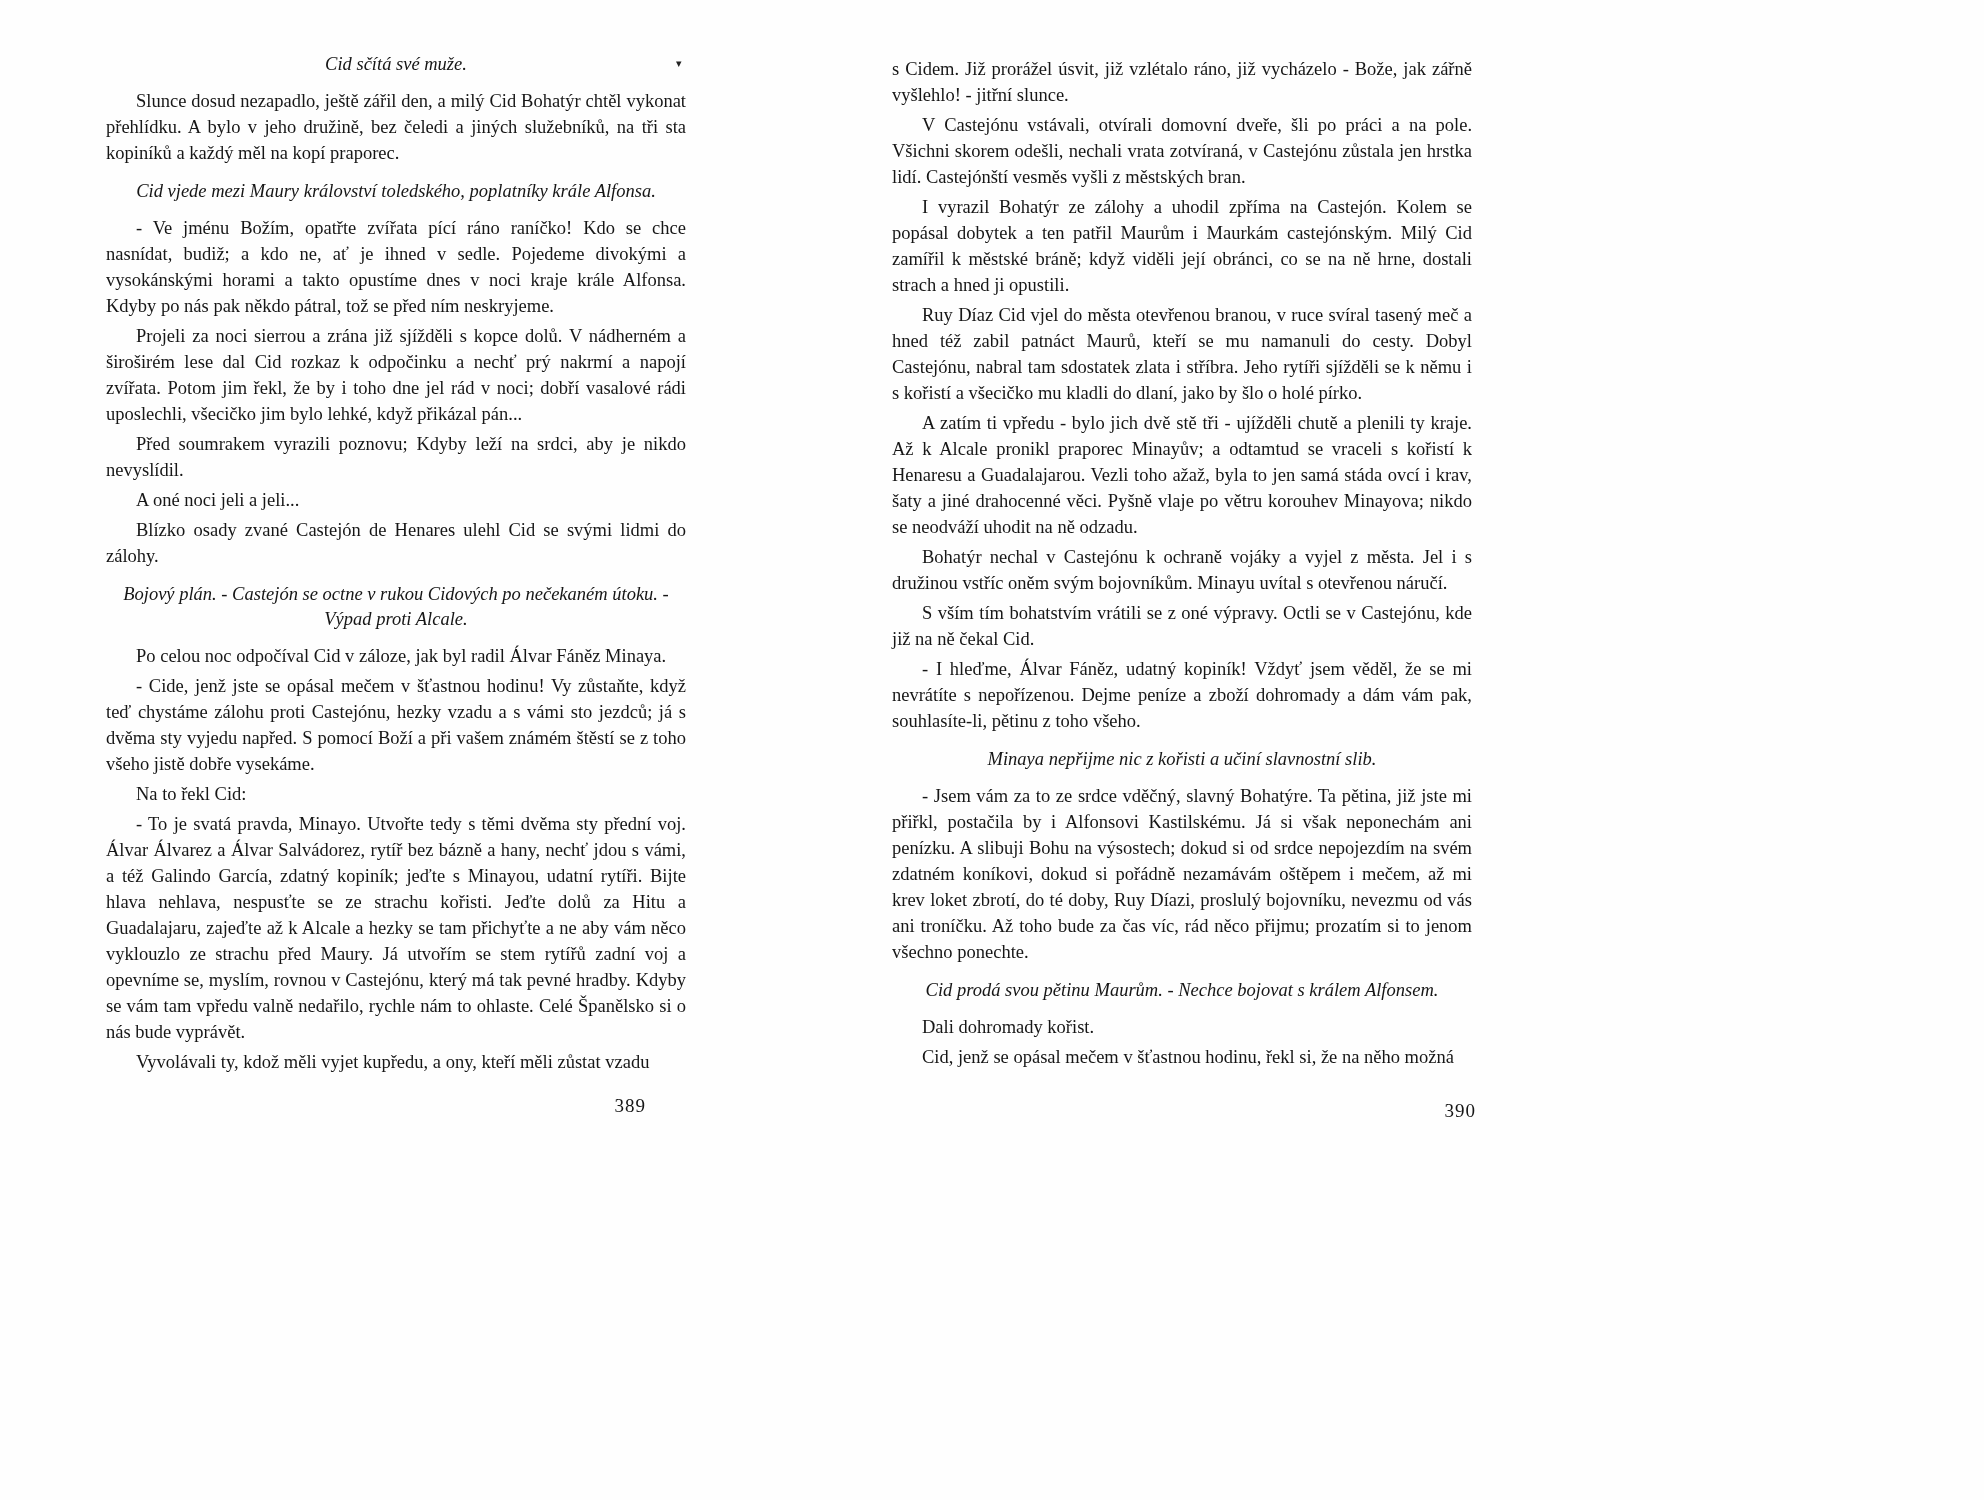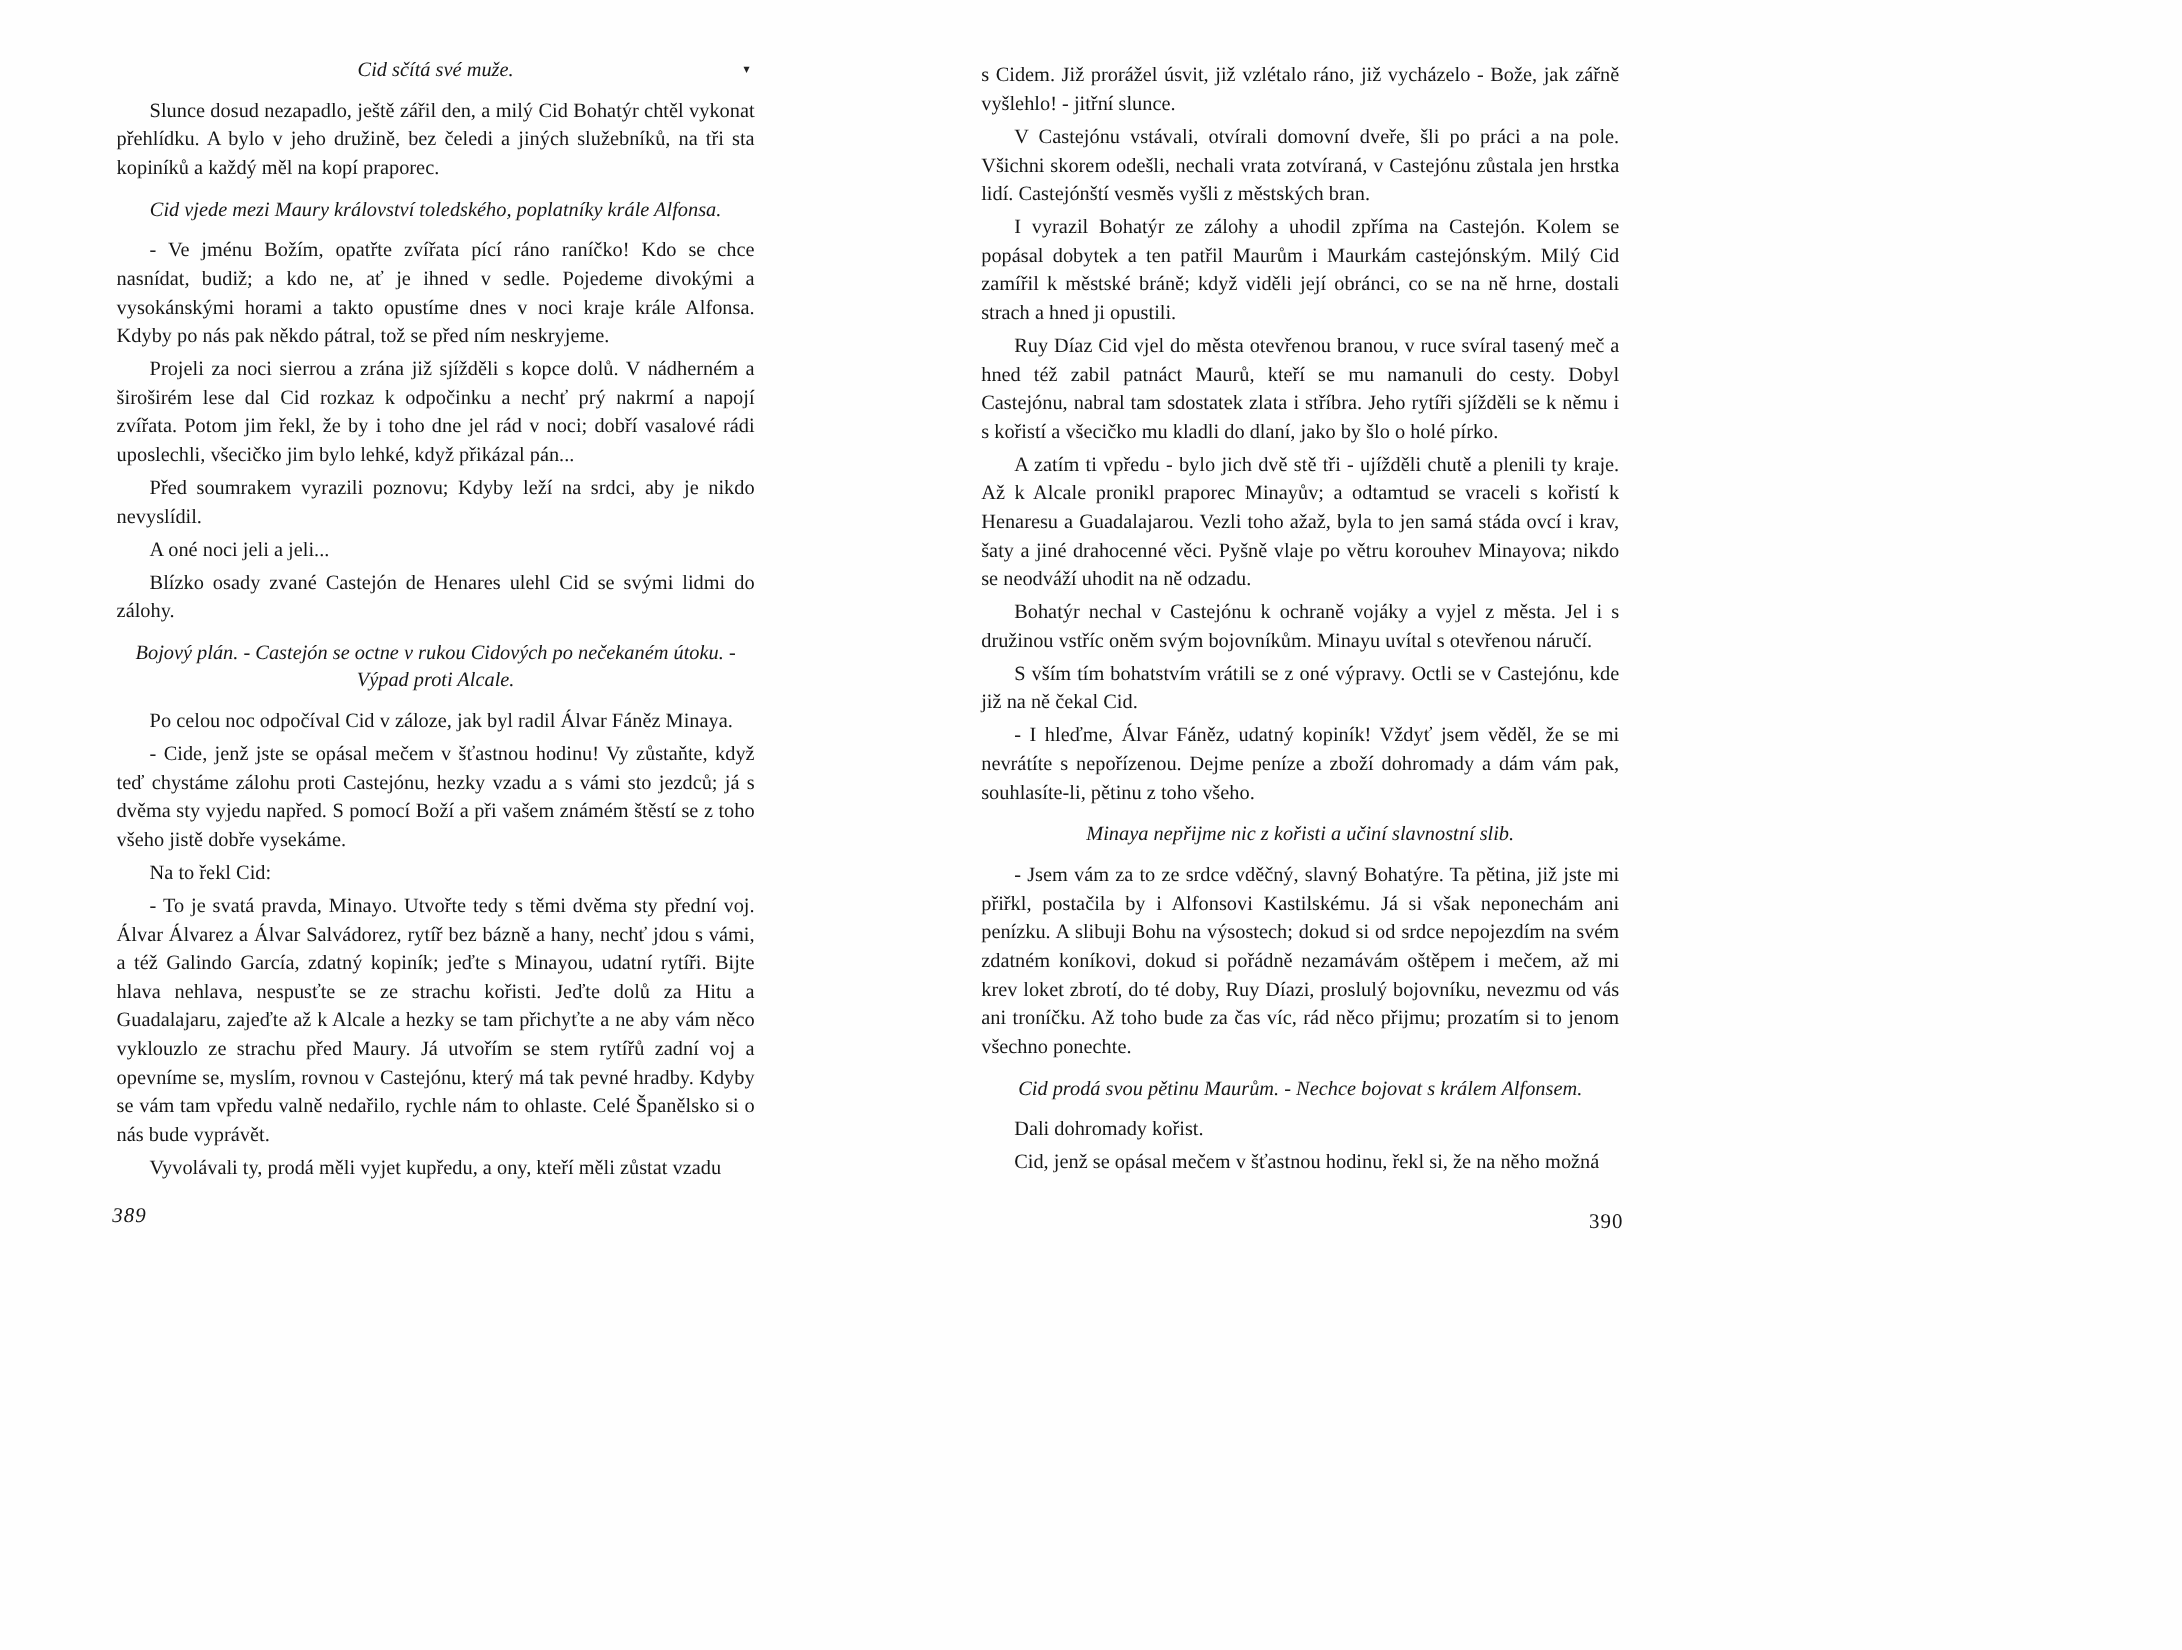--- a/index.html
+++ b/index.html
@@ -35,21 +35,21 @@
     margin: 13px 20px 11px 20px;
     text-indent: 0;
     line-height: 25px;
   }
   .heading.first { margin-top: 0; }
   .page-number {
     margin-top: 18px;
     font-size: 19px;
     letter-spacing: 1px;
   }
-  .page-left .page-number { padding-right: 44px; font-style: italic; }
+  .page-left .page-number { text-align: right; padding-right: 44px; }
   .page-right .page-number { text-align: right; padding-left: 4px; margin-top: 28px; }
   .ink-mark {
     position: absolute;
     left: 676px;
     top: 58px;
     font-size: 11px;
     color: #222;
     line-height: 11px;
   }
 </style>
@@ -67,21 +67,21 @@
     <p>- Ve jménu Božím, opatřte zvířata pící ráno raníčko! Kdo se chce nasnídat, budiž; a kdo ne, ať je ihned v sedle. Pojedeme divokými a vysokánskými horami a takto opustíme dnes v noci kraje krále Alfonsa. Kdyby po nás pak někdo pátral, tož se před ním neskryjeme.</p>
     <p>Projeli za noci sierrou a zrána již sjížděli s kopce dolů. V nádherném a široširém lese dal Cid rozkaz k odpočinku a nechť prý nakrmí a napojí zvířata. Potom jim řekl, že by i toho dne jel rád v noci; dobří vasalové rádi uposlechli, všecičko jim bylo lehké, když přikázal pán...</p>
     <p>Před soumrakem vyrazili poznovu; Kdyby leží na srdci, aby je nikdo nevyslídil.</p>
     <p>A oné noci jeli a jeli...</p>
     <p>Blízko osady zvané Castejón de Henares ulehl Cid se svými lidmi do zálohy.</p>
     <div class="heading">Bojový plán. - Castejón se octne v rukou Cidových po nečekaném útoku. - Výpad proti Alcale.</div>
     <p>Po celou noc odpočíval Cid v záloze, jak byl radil Álvar Fáněz Minaya.</p>
     <p>- Cide, jenž jste se opásal mečem v šťastnou hodinu! Vy zůstaňte, když teď chystáme zálohu proti Castejónu, hezky vzadu a s vámi sto jezdců; já s dvěma sty vyjedu napřed. S pomocí Boží a při vašem známém štěstí se z toho všeho jistě dobře vysekáme.</p>
     <p>Na to řekl Cid:</p>
     <p>- To je svatá pravda, Minayo. Utvořte tedy s těmi dvěma sty přední voj. Álvar Álvarez a Álvar Salvádorez, rytíř bez bázně a hany, nechť jdou s vámi, a též Galindo García, zdatný kopiník; jeďte s Minayou, udatní rytíři. Bijte hlava nehlava, nespusťte se ze strachu kořisti. Jeďte dolů za Hitu a Guadalajaru, zajeďte až k Alcale a hezky se tam přichyťte a ne aby vám něco vyklouzlo ze strachu před Maury. Já utvořím se stem rytířů zadní voj a opevníme se, myslím, rovnou v Castejónu, který má tak pevné hradby. Kdyby se vám tam vpředu valně nedařilo, rychle nám to ohlaste. Celé Španělsko si o nás bude vyprávět.</p>
-    <p>Vyvolávali ty, prodá měli vyjet kupředu, a ony, kteří měli zůstat vzadu</p>
+    <p>Vyvolávali ty, kdož měli vyjet kupředu, a ony, kteří měli zůstat vzadu</p>
     <div class="page-number">389</div>
   </div>
 
   <div class="page page-right">
     <p class="flush">s Cidem. Již prorážel úsvit, již vzlétalo ráno, již vycházelo - Bože, jak zářně vyšlehlo! - jitřní slunce.</p>
     <p>V Castejónu vstávali, otvírali domovní dveře, šli po práci a na pole. Všichni skorem odešli, nechali vrata zotvíraná, v Castejónu zůstala jen hrstka lidí. Castejónští vesměs vyšli z městských bran.</p>
     <p>I vyrazil Bohatýr ze zálohy a uhodil zpříma na Castejón. Kolem se popásal dobytek a ten patřil Maurům i Maurkám castejónským. Milý Cid zamířil k městské bráně; když viděli její obránci, co se na ně hrne, dostali strach a hned ji opustili.</p>
     <p>Ruy Díaz Cid vjel do města otevřenou branou, v ruce svíral tasený meč a hned též zabil patnáct Maurů, kteří se mu namanuli do cesty. Dobyl Castejónu, nabral tam sdostatek zlata i stříbra. Jeho rytíři sjížděli se k němu i s kořistí a všecičko mu kladli do dlaní, jako by šlo o holé pírko.</p>
     <p>A zatím ti vpředu - bylo jich dvě stě tři - ujížděli chutě a plenili ty kraje. Až k Alcale pronikl praporec Minayův; a odtamtud se vraceli s kořistí k Henaresu a Guadalajarou. Vezli toho ažaž, byla to jen samá stáda ovcí i krav, šaty a jiné drahocenné věci. Pyšně vlaje po větru korouhev Minayova; nikdo se neodváží uhodit na ně odzadu.</p>
     <p>Bohatýr nechal v Castejónu k ochraně vojáky a vyjel z města. Jel i s družinou vstříc oněm svým bojovníkům. Minayu uvítal s otevřenou náručí.</p>

